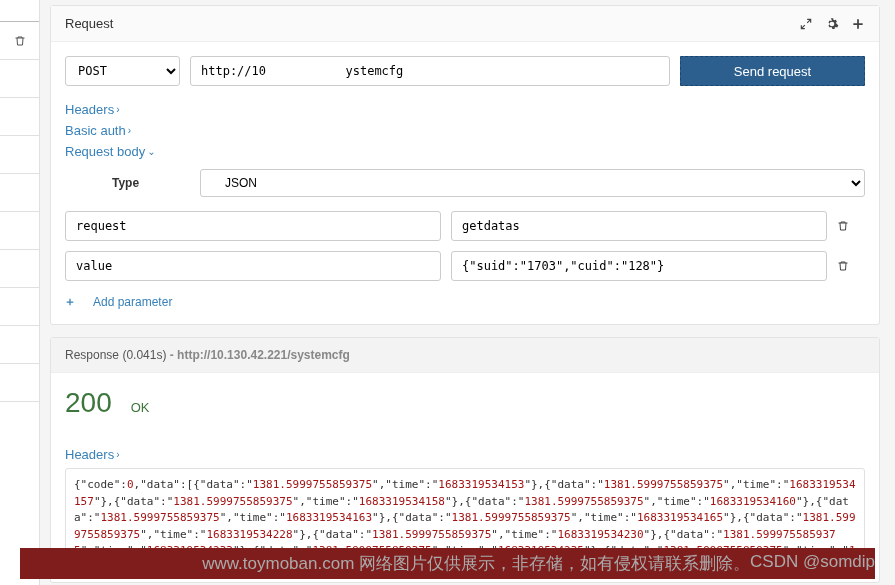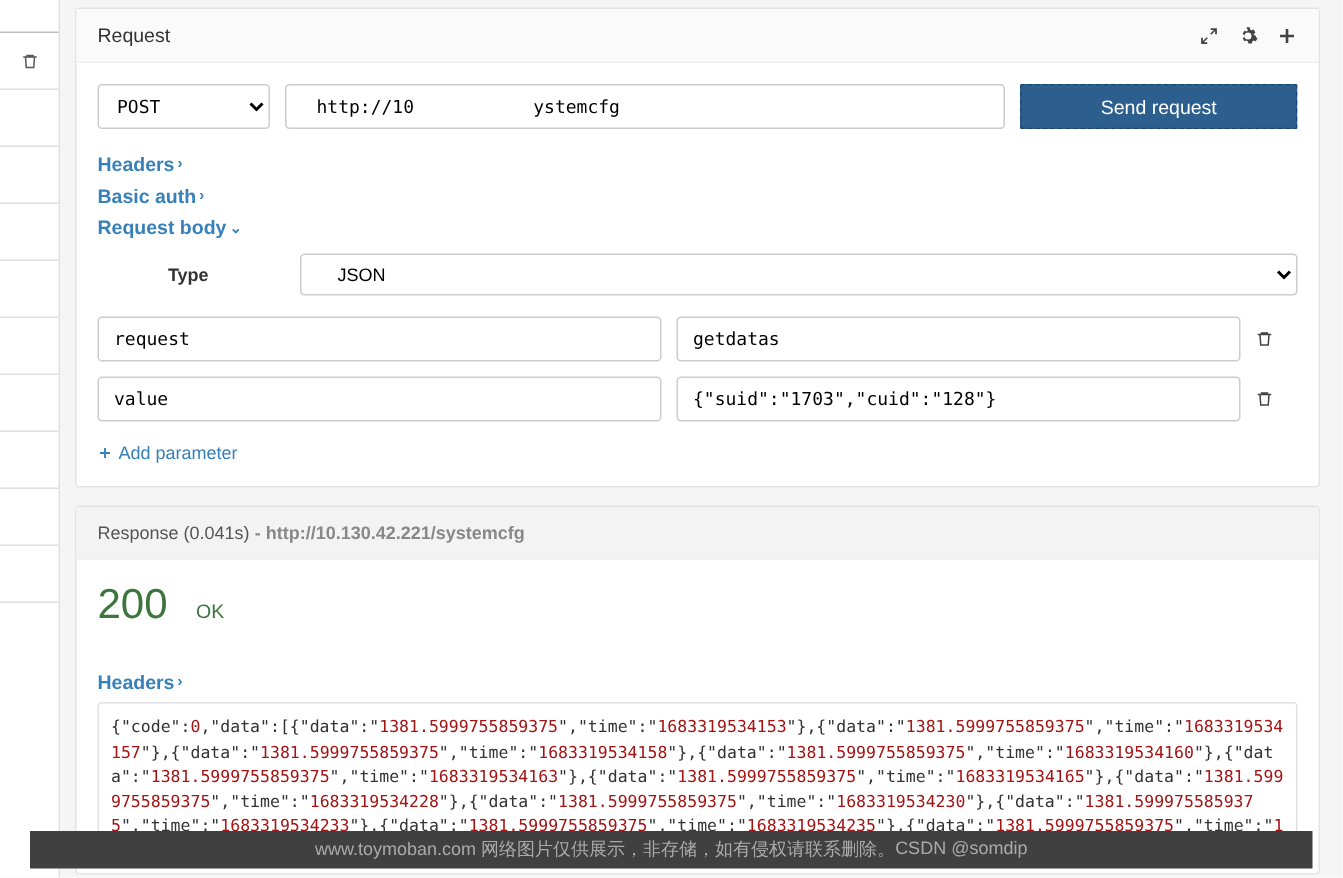--- a/index.html
+++ b/index.html
@@ -9,40 +9,40 @@
 .left-rail .divider-top { height: 22px; border-bottom: 1px solid #bbb; }
 .main { position: absolute; left: 50px; top: 0; right: 15px; padding: 0; }
 .panel { background: #fff; border: 1px solid #e3e3e3; border-radius: 3px; margin-top: 5px; }
 .panel-header { padding: 10px 14px; font-size: 13px; color: #333; display: flex; align-items: center; justify-content: space-between; background: #fafafa; border-bottom: 1px solid #eee; }
 .panel-header .title { font-weight: normal; }
 .panel-header .actions { display: flex; gap: 12px; align-items: center; }
 .panel-header .actions .icon { width: 14px; height: 14px; color: #444; cursor: pointer; }
 .panel-body { padding: 14px; }
 .row { display: flex; gap: 10px; margin-bottom: 16px; align-items: flex-start; }
 .method-select { width: 115px; height: 30px; border: 1px solid #ccc; border-radius: 3px; padding: 0 8px; background: #fff; font-family: monospace; font-size: 12px; }
-.url-input { flex: 1; height: 30px; border: 1px solid #ccc; border-radius: 3px; padding: 0 20px; font-family: monospace; font-size: 12px; }
+.url-input { flex: 1; height: 30px; border: 1px solid #ccc; border-radius: 3px; padding: 0 10px; font-family: monospace; font-size: 12px; }
 .send-btn { width: 185px; height: 30px; background: #2c5f8d; color: #fff; border: 1px dashed #1a4570; border-radius: 1px; font-size: 13px; cursor: pointer; }
 .link-row { display: block; margin: 6px 0; }
-.link { color: #3781b8; font-size: 13px; cursor: pointer; display: inline-flex; align-items: center; gap: 2px; font-weight: bold; }
+.link { color: #3781b8; font-size: 13px; cursor: pointer; display: inline-flex; align-items: center; gap: 2px; }
 .type-row { display: flex; align-items: center; margin: 10px 0 14px; }
 .type-label { width: 135px; text-align: center; padding-right: 14px; font-weight: bold; font-size: 12px; }
 .type-select { flex: 1; height: 28px; border: 1px solid #ccc; border-radius: 3px; padding: 0 20px; background: #fff; font-size: 12px; }
 .param-row { display: flex; gap: 10px; margin-bottom: 10px; align-items: center; }
 .param-input { flex: 1; height: 30px; border: 1px solid #ccc; border-radius: 3px; padding: 0 10px; font-family: monospace; font-size: 12px; }
 .trash { width: 28px; text-align: center; color: #444; cursor: pointer; }
-.add-param { color: #3781b8; font-size: 12px; cursor: pointer; display: inline-flex; align-items: center; gap: 4px; margin-top: 4px; }
+.add-param { color: #3781b8; font-size: 12px; cursor: pointer; display: inline-flex; align-items: center; gap: 18px; margin-top: 4px; }
 .response-panel { margin-top: 12px; }
 .response-header { padding: 10px 14px; font-size: 12px; color: #555; background: #f3f3f3; border-bottom: 1px solid #eee; }
 .response-header .url { color: #888; font-weight: bold; }
 .response-body { padding: 14px; }
 .status { font-size: 28px; color: #3c763d; display: flex; align-items: baseline; gap: 19px; margin-bottom: 28px; }
 .status .status-text { font-size: 13px; color: #3c763d; }
 .json-box { border: 1px solid #e0e0e0; border-radius: 3px; padding: 8px; font-family: monospace; font-size: 11px; line-height: 1.5; word-break: break-all; white-space: pre-wrap; max-height: 100px; overflow: hidden; }
 .json-box .k { color: #a31515; }
-.footer { position: absolute; bottom: 6px; left: 20px; right: 20px; font-size: 12px; color: #aaa; display: flex; justify-content: center; background: #404040; padding: 4px 0; }
+.footer { position: absolute; bottom: 6px; left: 20px; right: 20px; font-size: 17px; color: #aaa; display: flex; justify-content: flex-end; background: #7f1d1d; padding: 4px 0; }
 svg { display: block; }
 .chev { font-size: 10px; }
 </style>
 </head>
 <body>
 
 <div class="left-rail">
   <div class="divider-top"></div>
   <div class="rail-item">
     <svg width="12" height="12" viewBox="0 0 24 24" fill="none" stroke="currentColor" stroke-width="2">

